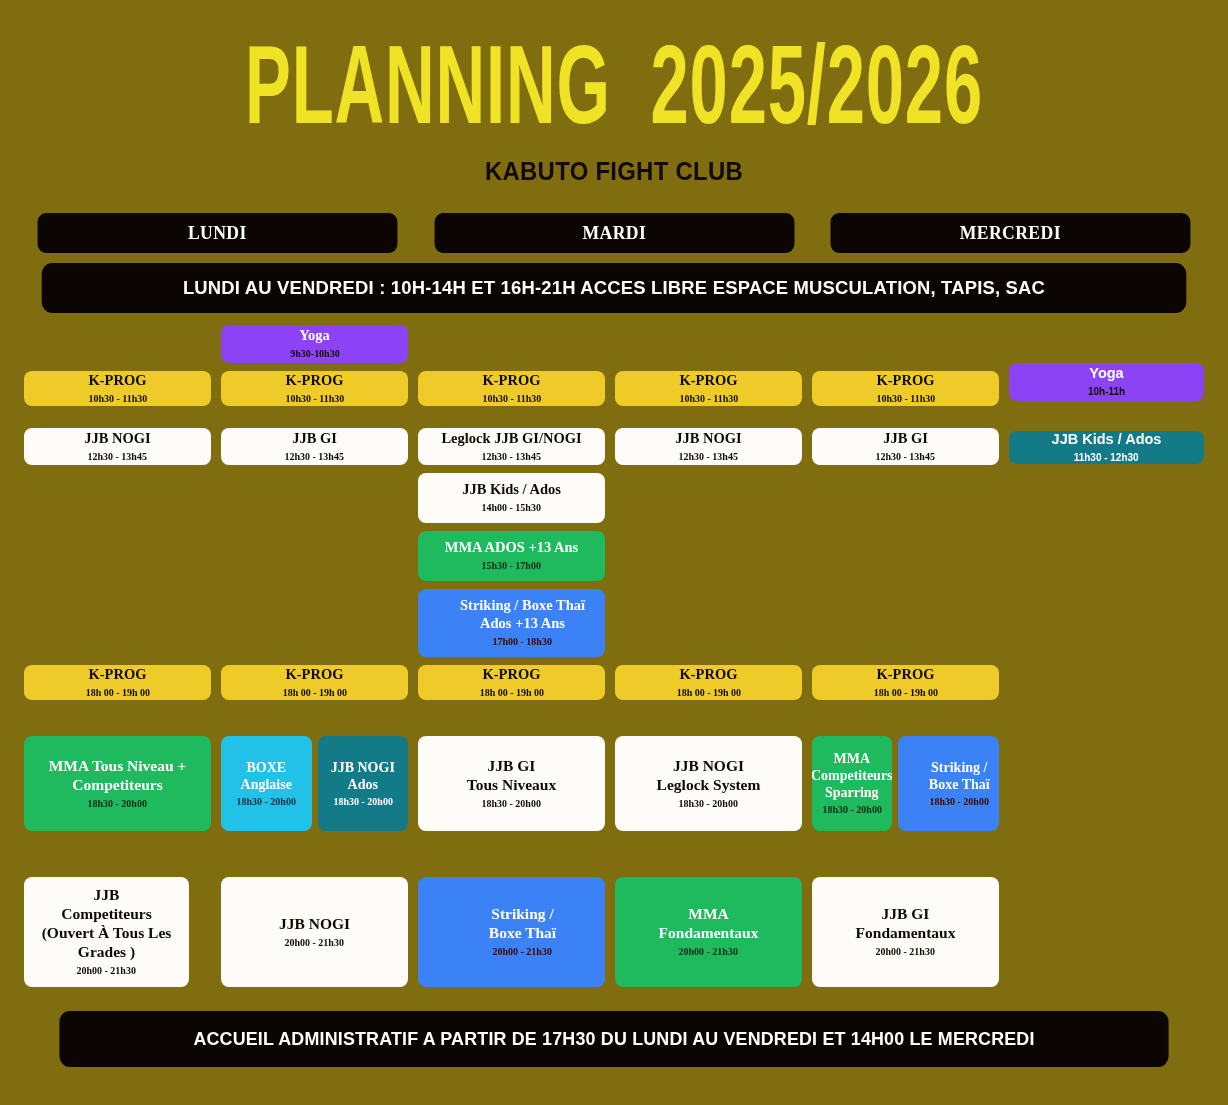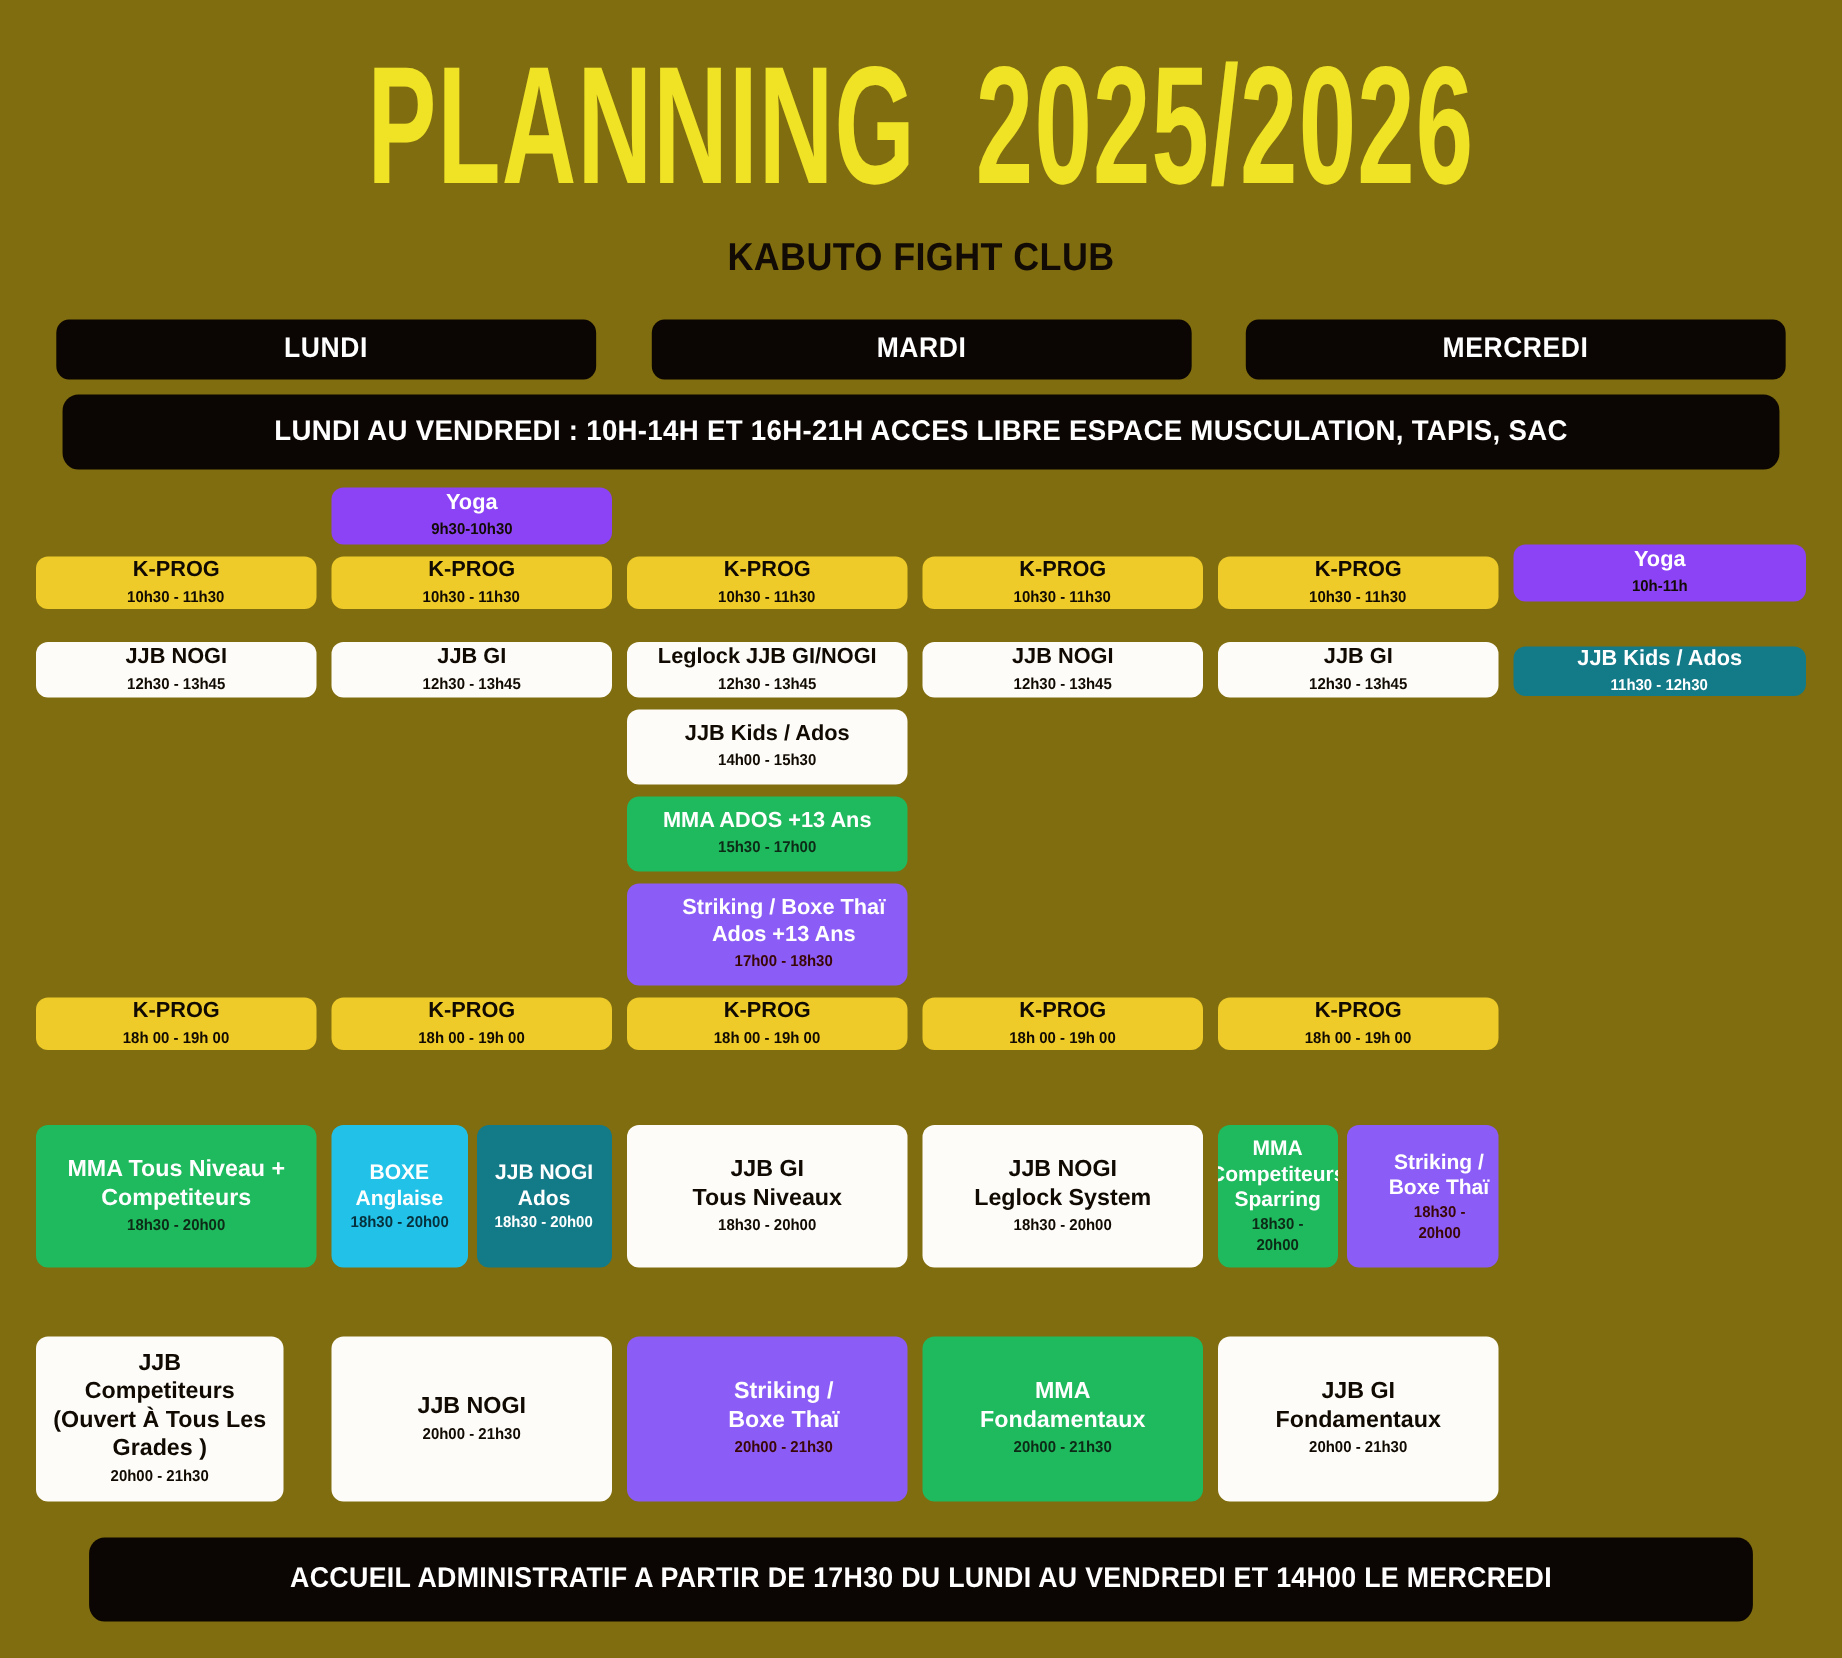--- a/index.html
+++ b/index.html
@@ -43,20 +43,21 @@
   .row {
     display: flex;
     gap: 10px;
     align-items: stretch;
   }
   .col {
     flex: 1 1 0;
     min-width: 0;
     display: flex;
     gap: 6px;
+    font-family: Liberation Serif, serif;
   }
 
   
   .dayhead {
     background: #0b0603;
     color: #ffffff;
     border-radius: 9px;
     height: 40px;
     display: flex;
     align-items: center;
@@ -117,31 +118,31 @@
   
   .c-yellow { background:#efcb2a; color:#100a02; }
   .c-purple { background:#8c43f5; color:#ffffff; }
   .c-purple .tm { color:#120b05; }
   .c-white  { background:#fdfcf8; color:#100a02; }
   .c-green  { background:#1fb95e; color:#ffffff; }
   .c-green .tm { color:#0c2a15; }
   .c-teal   { background:#137a88; color:#ffffff; }
   .c-cyan   { background:#22c2e8; color:#ffffff; }
   .c-cyan .tm { color:#06303c; }
-  .c-red    { background:#8b5cf6; color:#ffffff;padding-left:28px; }
+  .c-red    { background:#3b82f6; color:#ffffff;padding-left:28px; }
   .c-red .tm { color:#3a0707; }
   .c-purple .nm, .c-green .nm, .c-teal .nm, .c-cyan .nm, .c-red .nm { color:#ffffff; }
 
   
   .r-yoga      { margin-top: 12px; height: 38px; }
   .r-kprog1    { margin-top: 8px;  height: 35px; }
   .r-midday    { margin-top: 22px; height: 37px; }
   .r-wedstack  { margin-top: 8px; }
   .r-kprog2    { margin-top: 8px;  height: 35px; }
-  .r-evening   { margin-top: 50px; height: 95px; }
+  .r-evening   { margin-top: 36px; height: 95px; }
   .r-late      { margin-top: 46px; height: 110px; }
   .r-footer    { margin-top: 24px; }
 
   .sam-yoga { height: 38px; }
   .sam-kids { height: 33px; margin-top: 30px; }
 </style>
 </head>
 <body>
 
 <div class="title">PLANNING  2025/2026</div>

